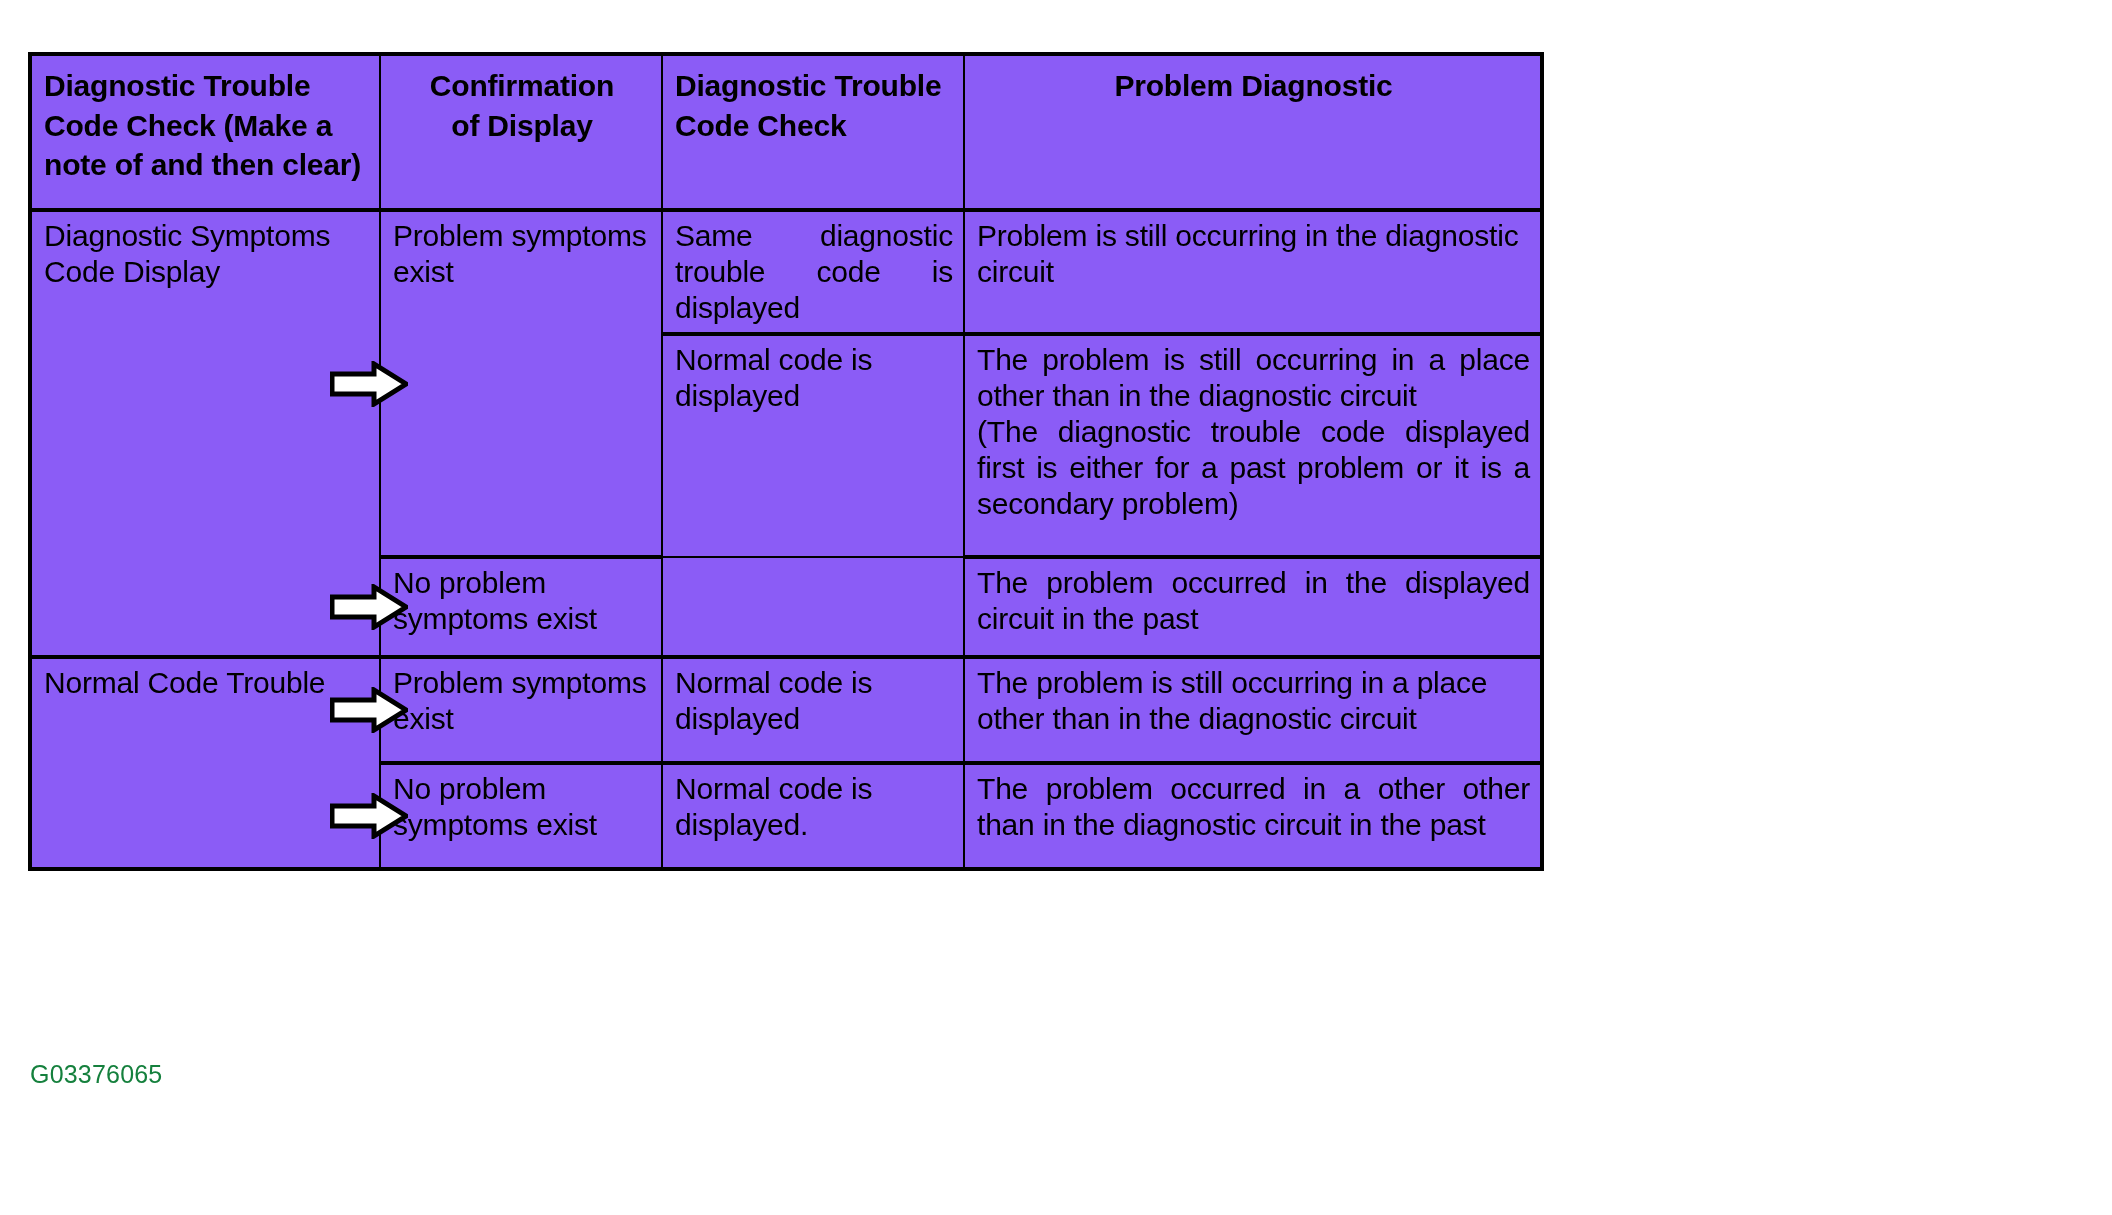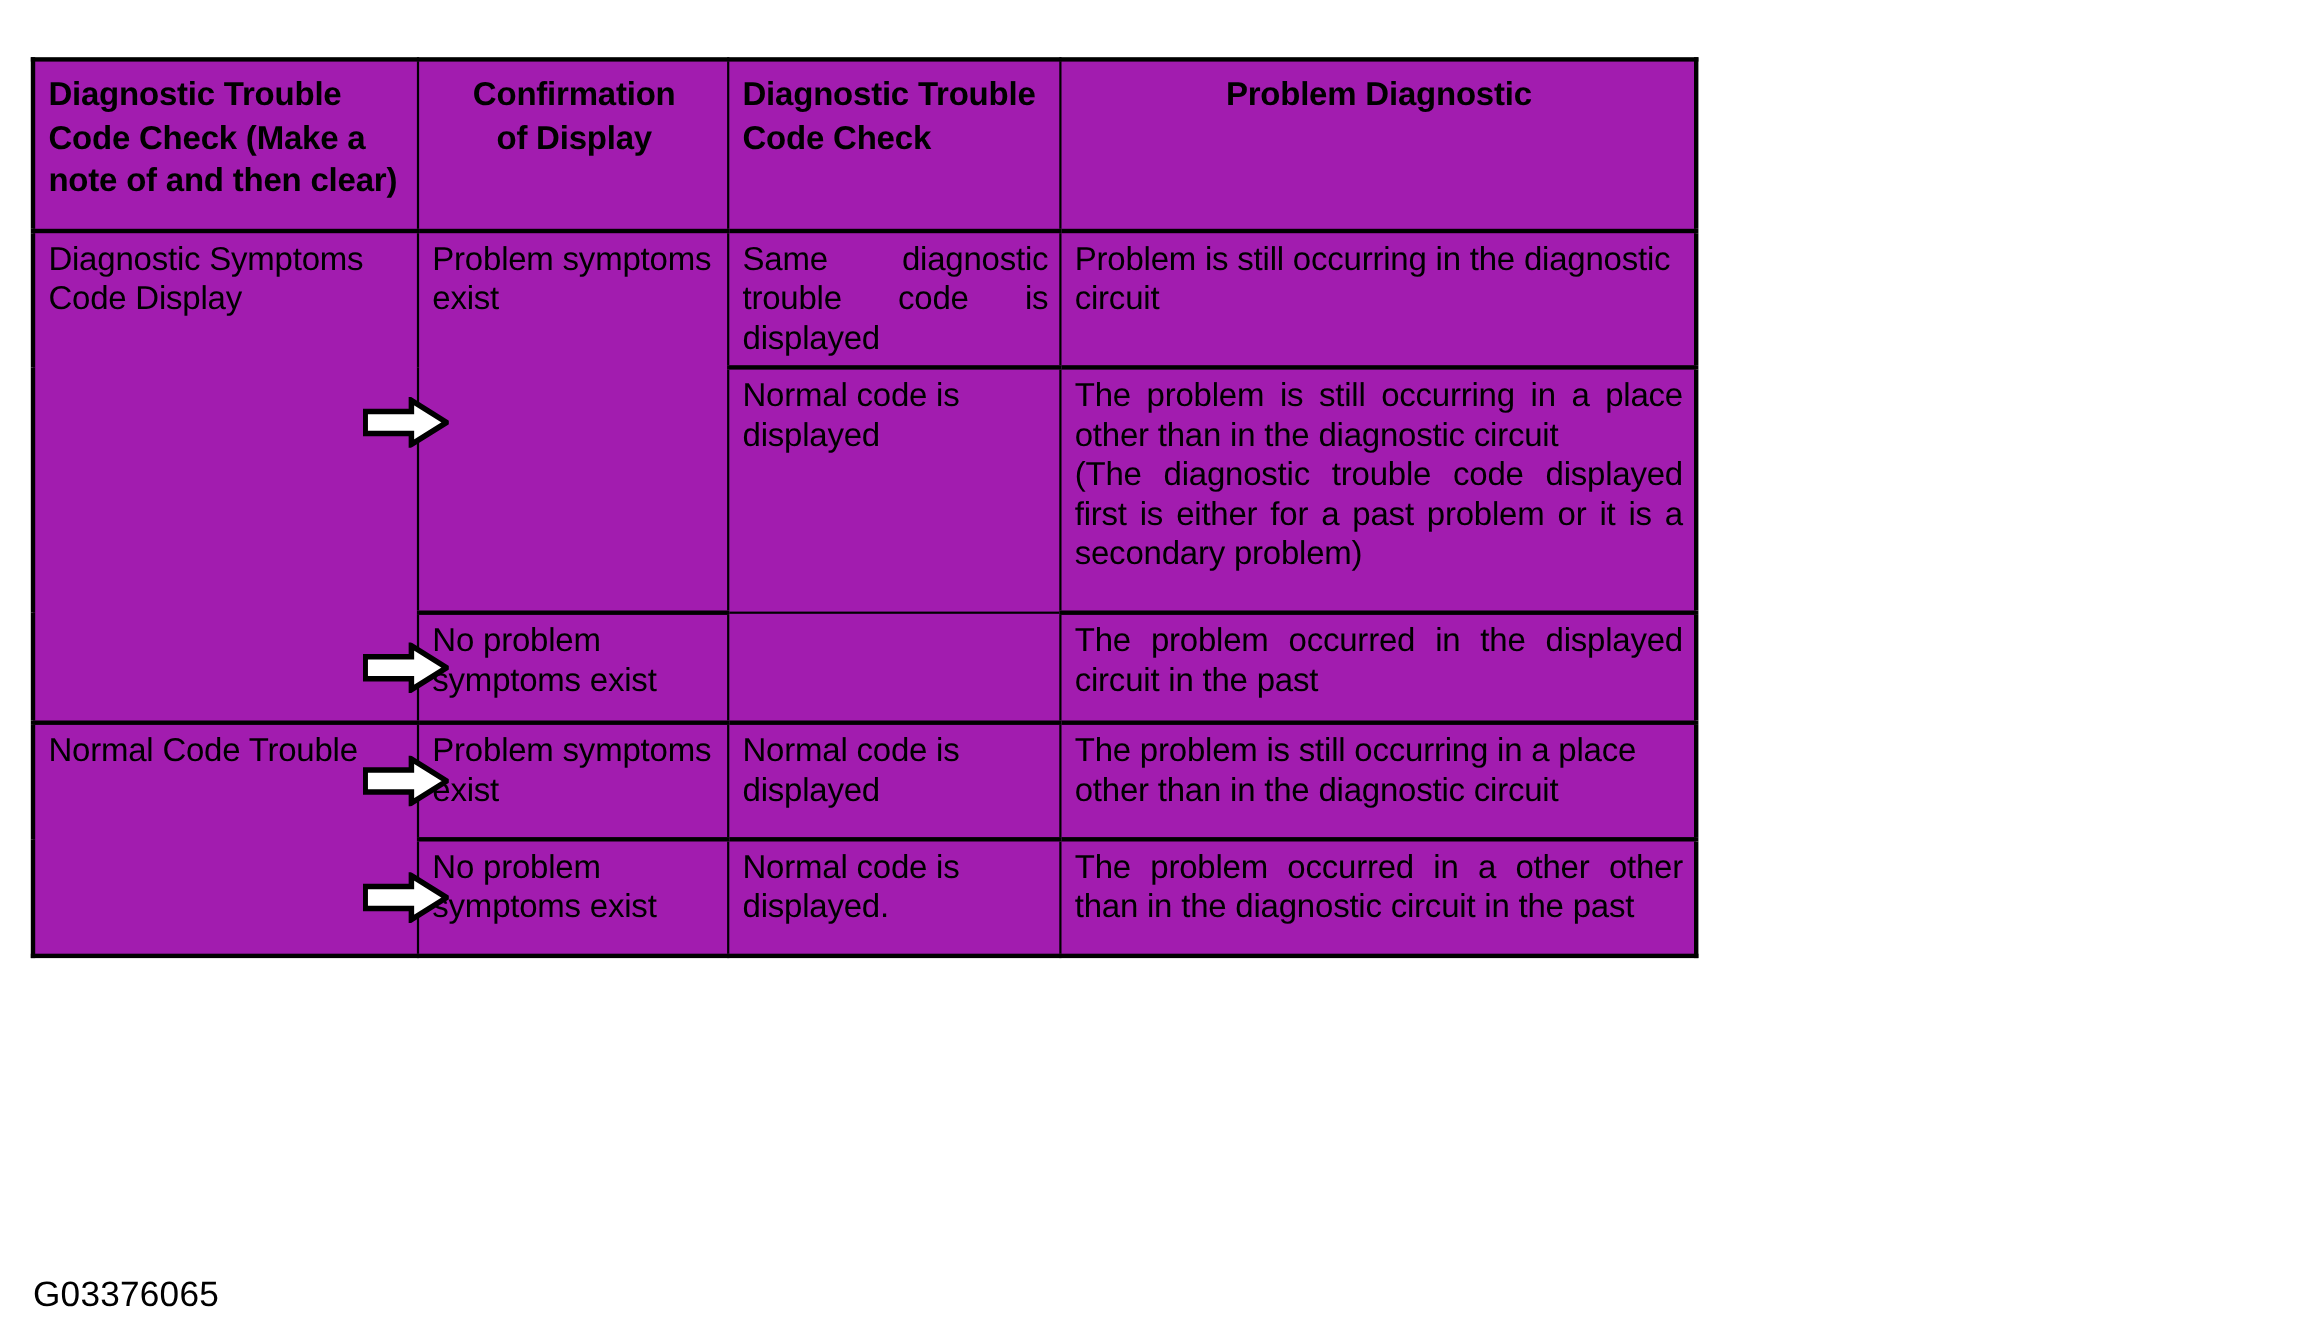--- a/index.html
+++ b/index.html
@@ -43,21 +43,21 @@
   #dtc-table col.c4 { width: 578px; }
 
   #dtc-table td, #dtc-table th {
     border: 2px solid #000000;
     vertical-align: top;
     padding: 6px 10px 6px 12px;
     font-weight: normal;
     font-size: 30px;
     line-height: 1.20;
     letter-spacing: -0.2px;
-    background: #a21caf;
+    background: #8b5cf6;
   }
 
   
   #dtc-table thead th {
     font-weight: bold;
     font-size: 30px;
     line-height: 1.32;
     border-bottom: 4px solid #000000;
     border-top: none;
     vertical-align: top;
@@ -95,25 +95,25 @@
     width: 78px;
     height: 46px;
     pointer-events: none;
   }
   .arrow svg { display: block; width: 100%; height: 100%; }
 
   
   #figure-caption {
     position: absolute;
     left: 30px;
-    top: 1158px;
-    font-size: 32px;
+    top: 1060px;
+    font-size: 25px;
     font-family: "Liberation Sans", sans-serif;
     letter-spacing: 0.2px;
-    color: #000000;
+    color: #15803d;
     white-space: nowrap;
   }
 </style>
 </head>
 <body>
 
 <div id="page">
 
   <table id="dtc-table">
     <colgroup>

